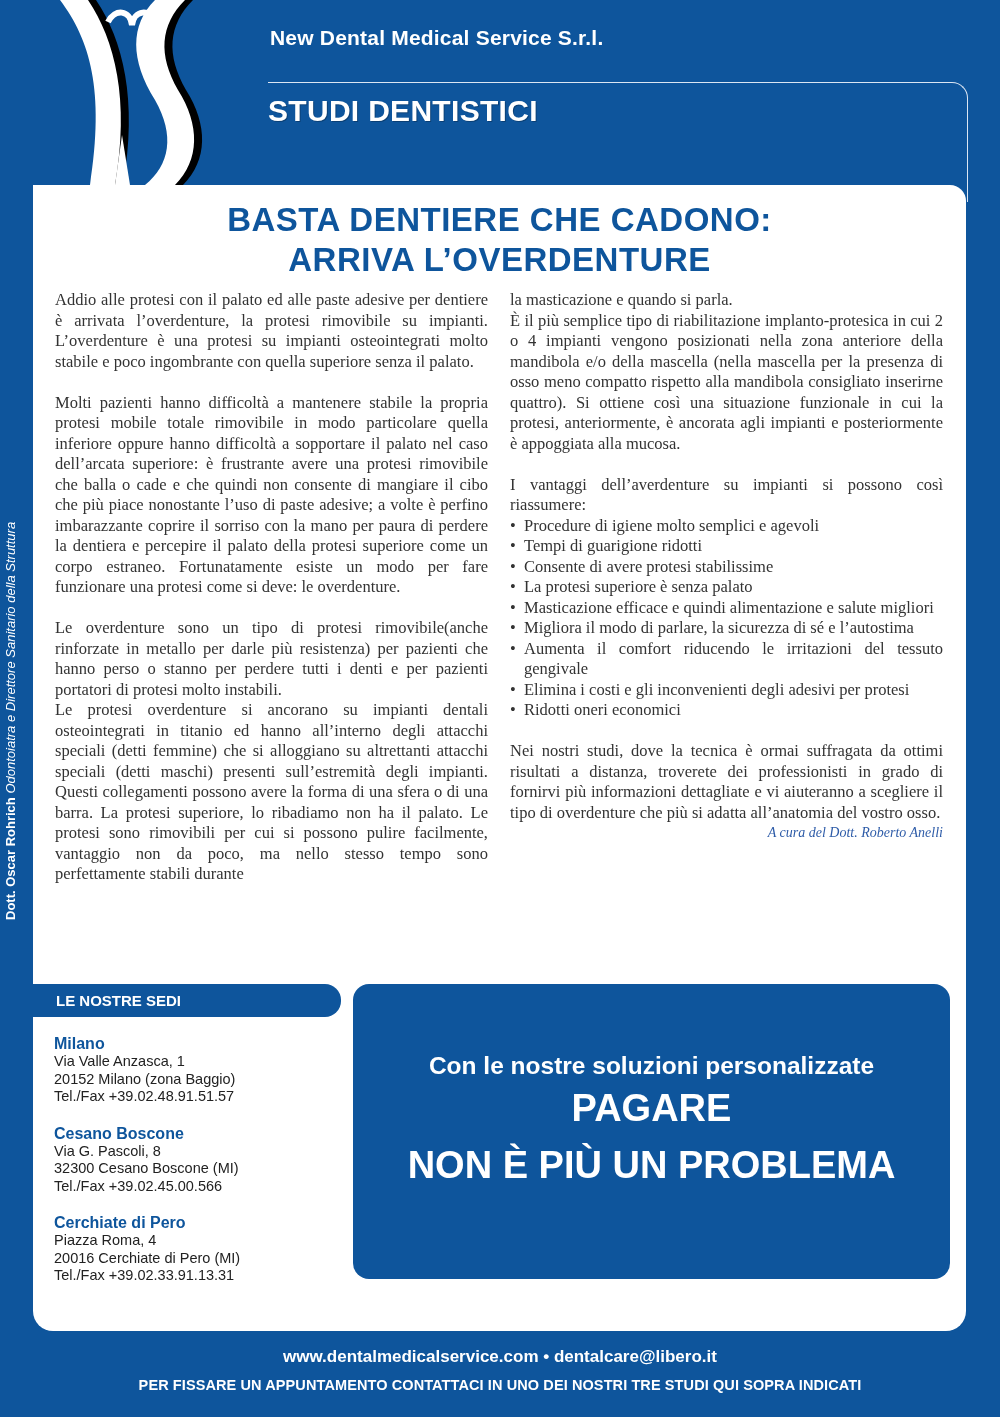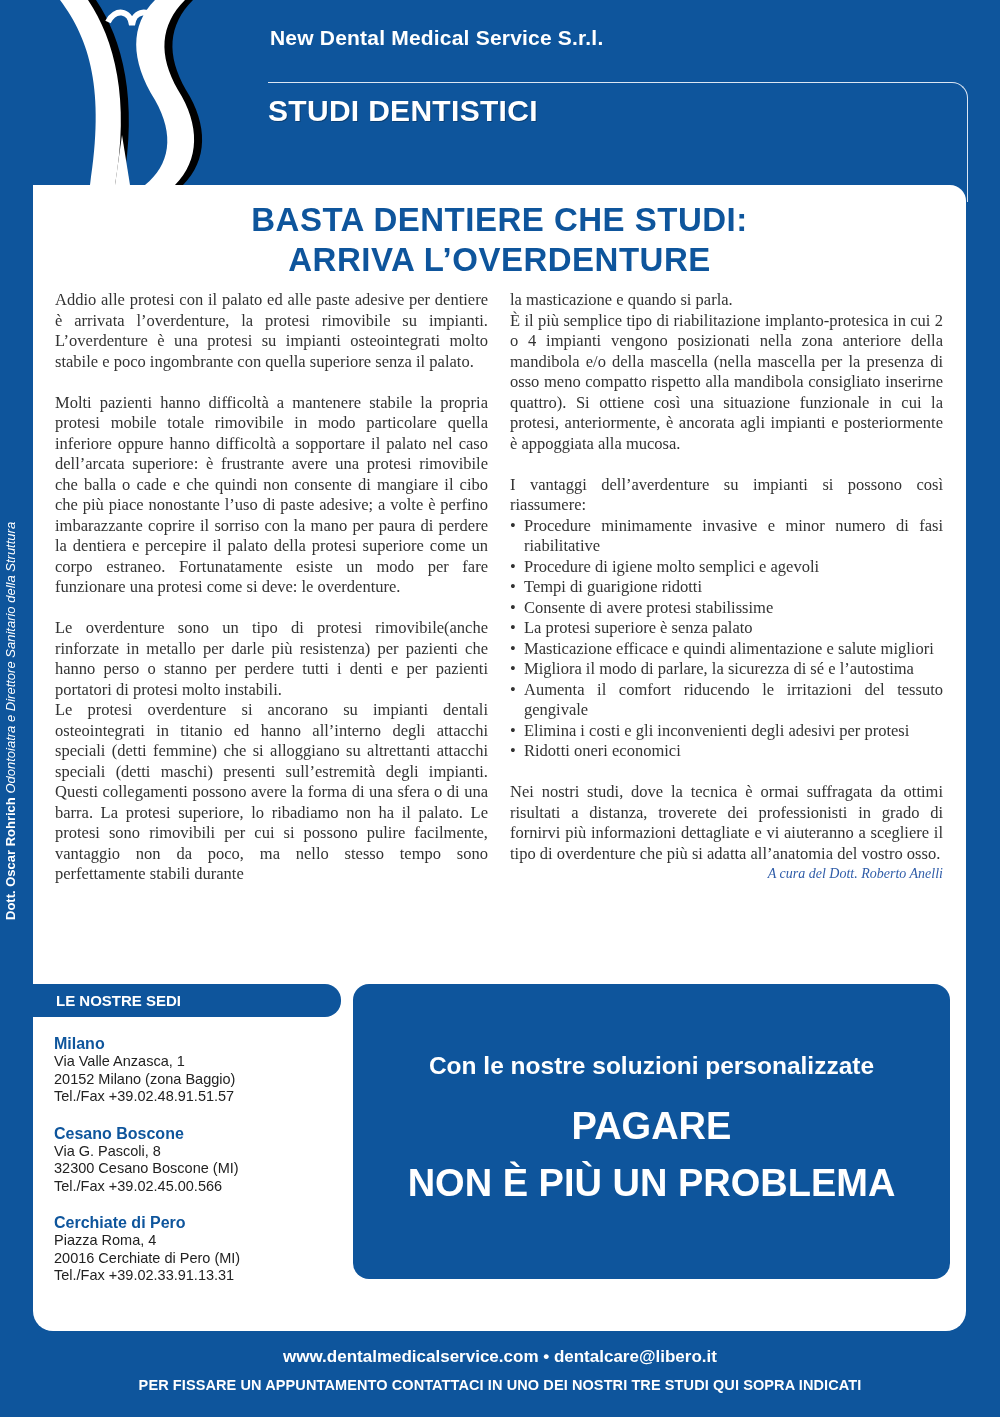--- a/index.html
+++ b/index.html
@@ -71,21 +71,21 @@
     font-family: "Liberation Sans", sans-serif; font-size: 14.5px; line-height: 17.5px; color: #222;
   }
   .sede { margin-bottom: 18px; }
   .sede-name { color: #0e559c; font-weight: bold; font-size: 16px; line-height: 19px; }
   .promo {
     position: absolute; left: 353px; top: 984px; width: 597px; height: 295px;
     background: #0e559c; border-radius: 16px; color: #fff;
     font-family: "Liberation Sans", sans-serif; text-align: center;
   }
   .promo-sub { margin-top: 68px; font-weight: bold; font-size: 24.5px; }
-  .promo-main { margin-top: 18px; font-weight: bold; font-size: 38px; line-height: 57px; }
+  .promo-main { font-weight: bold; font-size: 38px; line-height: 57px; }
   .footer-links {
     position: absolute; left: 0; width: 1000px; top: 1347px; text-align: center;
     color: #fff; font-family: "Liberation Sans", sans-serif; font-weight: bold; font-size: 17px;
   }
   .footer-cta {
     position: absolute; left: 0; width: 1000px; top: 1377px; text-align: center;
     color: #fff; font-family: "Liberation Sans", sans-serif; font-weight: bold; font-size: 14.5px;
     letter-spacing: 0.1px;
   }
 </style>
@@ -106,40 +106,39 @@
 <div class="studi">STUDI DENTISTICI</div>
 
 <div class="card"></div>
 
 <div class="side-text">
   <b>Dott. Oscar Rohrich</b>
   <i>Odontoiatra e Direttore Sanitario della Struttura</i>
 </div>
 
 <div class="title">
-  <div>BASTA DENTIERE CHE STUDI:</div>
+  <div>BASTA DENTIERE CHE CADONO:</div>
   <div>ARRIVA L’OVERDENTURE</div>
 </div>
 
 <div class="col left">
   <p>Addio alle protesi con il palato ed alle paste adesive per dentiere è arrivata l’overdenture, la protesi rimovibile su impianti. L’overdenture è una protesi su impianti osteointegrati molto stabile e poco ingombrante con quella superiore senza il palato.</p>
   <div class="gap"></div>
   <p>Molti pazienti hanno difficoltà a mantenere stabile la propria protesi mobile totale rimovibile in modo particolare quella inferiore oppure hanno difficoltà a sopportare il palato nel caso dell’arcata superiore: è frustrante avere una protesi rimovibile che balla o cade e che quindi non consente di mangiare il cibo che più piace nonostante l’uso di paste adesive; a volte è perfino imbarazzante coprire il sorriso con la mano per paura di perdere la dentiera e percepire il palato della protesi superiore come un corpo estraneo. Fortunatamente esiste un modo per fare funzionare una protesi come si deve: le overdenture.</p>
   <div class="gap"></div>
   <p>Le overdenture sono un tipo di protesi rimovibile(anche rinforzate in metallo per darle più resistenza) per pazienti che hanno perso o stanno per perdere tutti i denti e per pazienti portatori di protesi molto instabili.</p>
   <p>Le protesi overdenture si ancorano su impianti dentali osteointegrati in titanio ed hanno all’interno degli attacchi speciali (detti femmine) che si alloggiano su altrettanti attacchi speciali (detti maschi) presenti sull’estremità degli impianti. Questi collegamenti possono avere la forma di una sfera o di una barra. La protesi superiore, lo ribadiamo non ha il palato. Le protesi sono rimovibili per cui si possono pulire facilmente, vantaggio non da poco, ma nello stesso tempo sono perfettamente stabili durante</p>
 </div>
 
 <div class="col right">
   <p>la masticazione e quando si parla.</p>
   <p>È il più semplice tipo di riabilitazione implanto-protesica in cui 2 o 4 impianti vengono posizionati nella zona anteriore della mandibola e/o della mascella (nella mascella per la presenza di osso meno compatto rispetto alla mandibola consigliato inserirne quattro). Si ottiene così una situazione funzionale in cui la protesi, anteriormente, è ancorata agli impianti e posteriormente è appoggiata alla mucosa.</p>
   <div class="gap"></div>
   <p>I vantaggi dell’averdenture su impianti si possono così riassumere:</p>
   <ul>
-    <li>Procedure minimamente invasive e minor numero di fasi riabilitative</li>
     <li>Procedure di igiene molto semplici e agevoli</li>
     <li>Tempi di guarigione ridotti</li>
     <li>Consente di avere protesi stabilissime</li>
     <li>La protesi superiore è senza palato</li>
     <li>Masticazione efficace e quindi alimentazione e salute migliori</li>
     <li>Migliora il modo di parlare, la sicurezza di sé e l’autostima</li>
     <li>Aumenta il comfort riducendo le irritazioni del tessuto gengivale</li>
     <li>Elimina i costi e gli inconvenienti degli adesivi per protesi</li>
     <li>Ridotti oneri economici</li>
   </ul>

